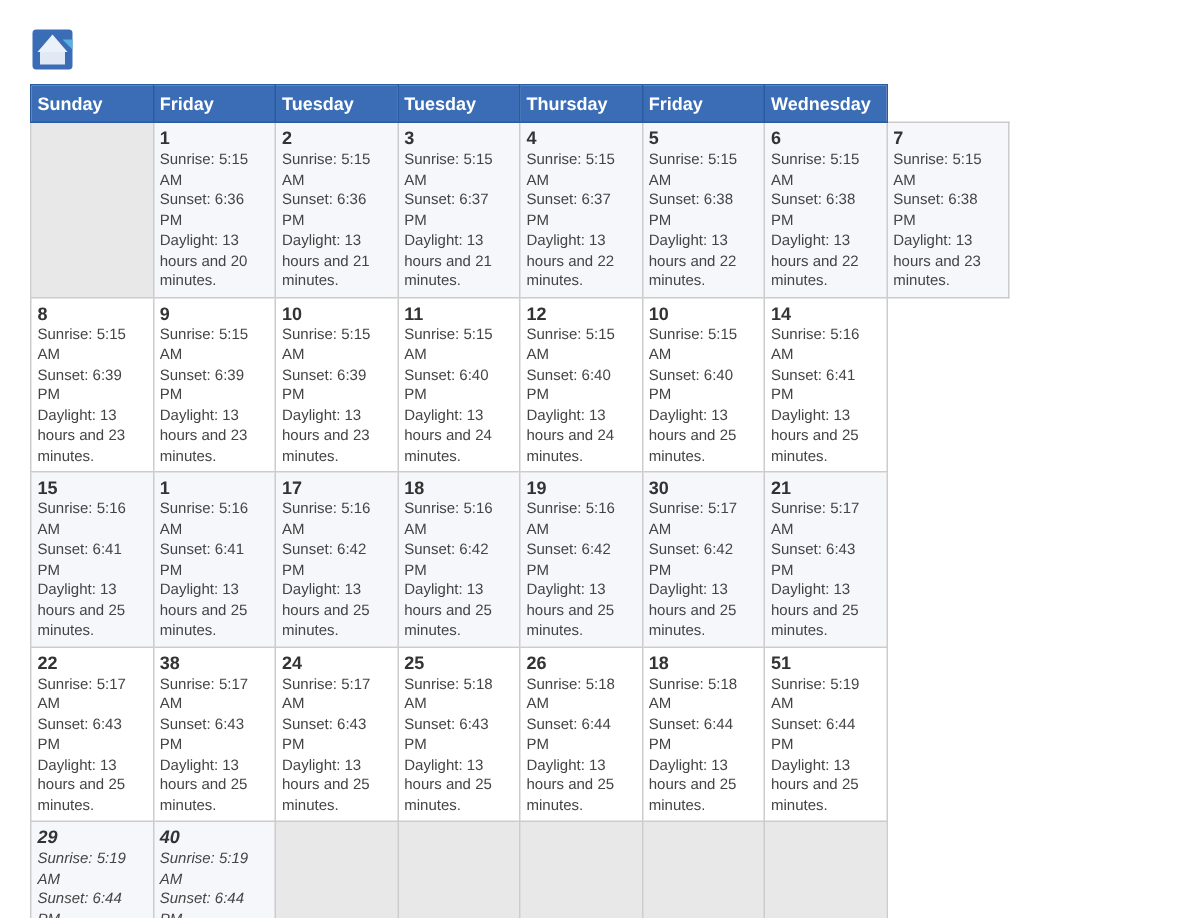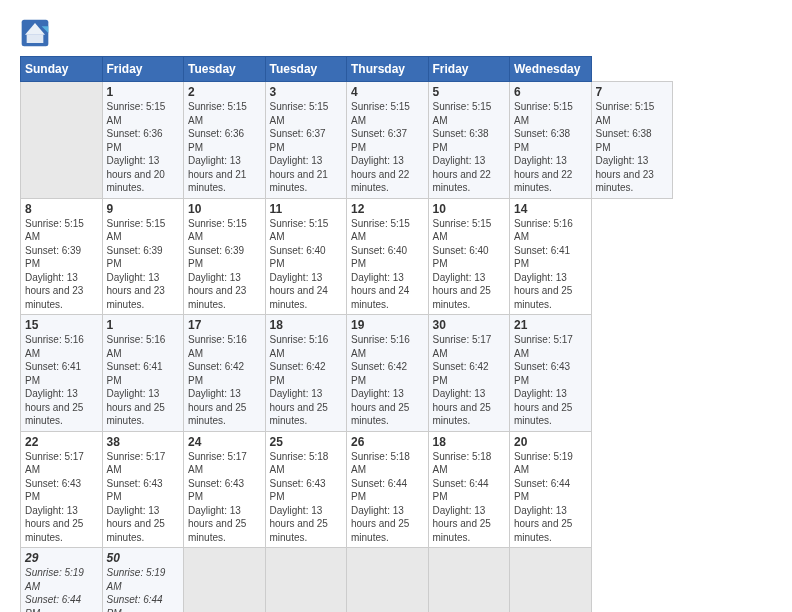--- a/index.html
+++ b/index.html
@@ -249,31 +249,31 @@
       </td>
           <td>
         <span class="day-num">26</span>
         <span class="cell-text">Sunrise: 5:18 AM<br>Sunset: 6:44 PM<br>Daylight: 13 hours and 25 minutes.</span>
       </td>
           <td>
         <span class="day-num">18</span>
         <span class="cell-text">Sunrise: 5:18 AM<br>Sunset: 6:44 PM<br>Daylight: 13 hours and 25 minutes.</span>
       </td>
           <td>
-        <span class="day-num">20</span>
+        <span class="day-num">51</span>
         <span class="cell-text">Sunrise: 5:19 AM<br>Sunset: 6:44 PM<br>Daylight: 13 hours and 25 minutes.</span>
       </td>
         </tr>
         <tr>
           <td>
         <span class="day-num">29</span>
         <span class="cell-text">Sunrise: 5:19 AM<br>Sunset: 6:44 PM<br>Daylight: 13 hours and 25 minutes.</span>
       </td>
           <td>
-        <span class="day-num">50</span>
+        <span class="day-num">40</span>
         <span class="cell-text">Sunrise: 5:19 AM<br>Sunset: 6:44 PM<br>Daylight: 13 hours and 24 minutes.</span>
       </td>
           <td class="empty-cell"></td>
           <td class="empty-cell"></td>
           <td class="empty-cell"></td>
           <td class="empty-cell"></td>
           <td class="empty-cell"></td>
         </tr>
       </tbody>
   </table>

